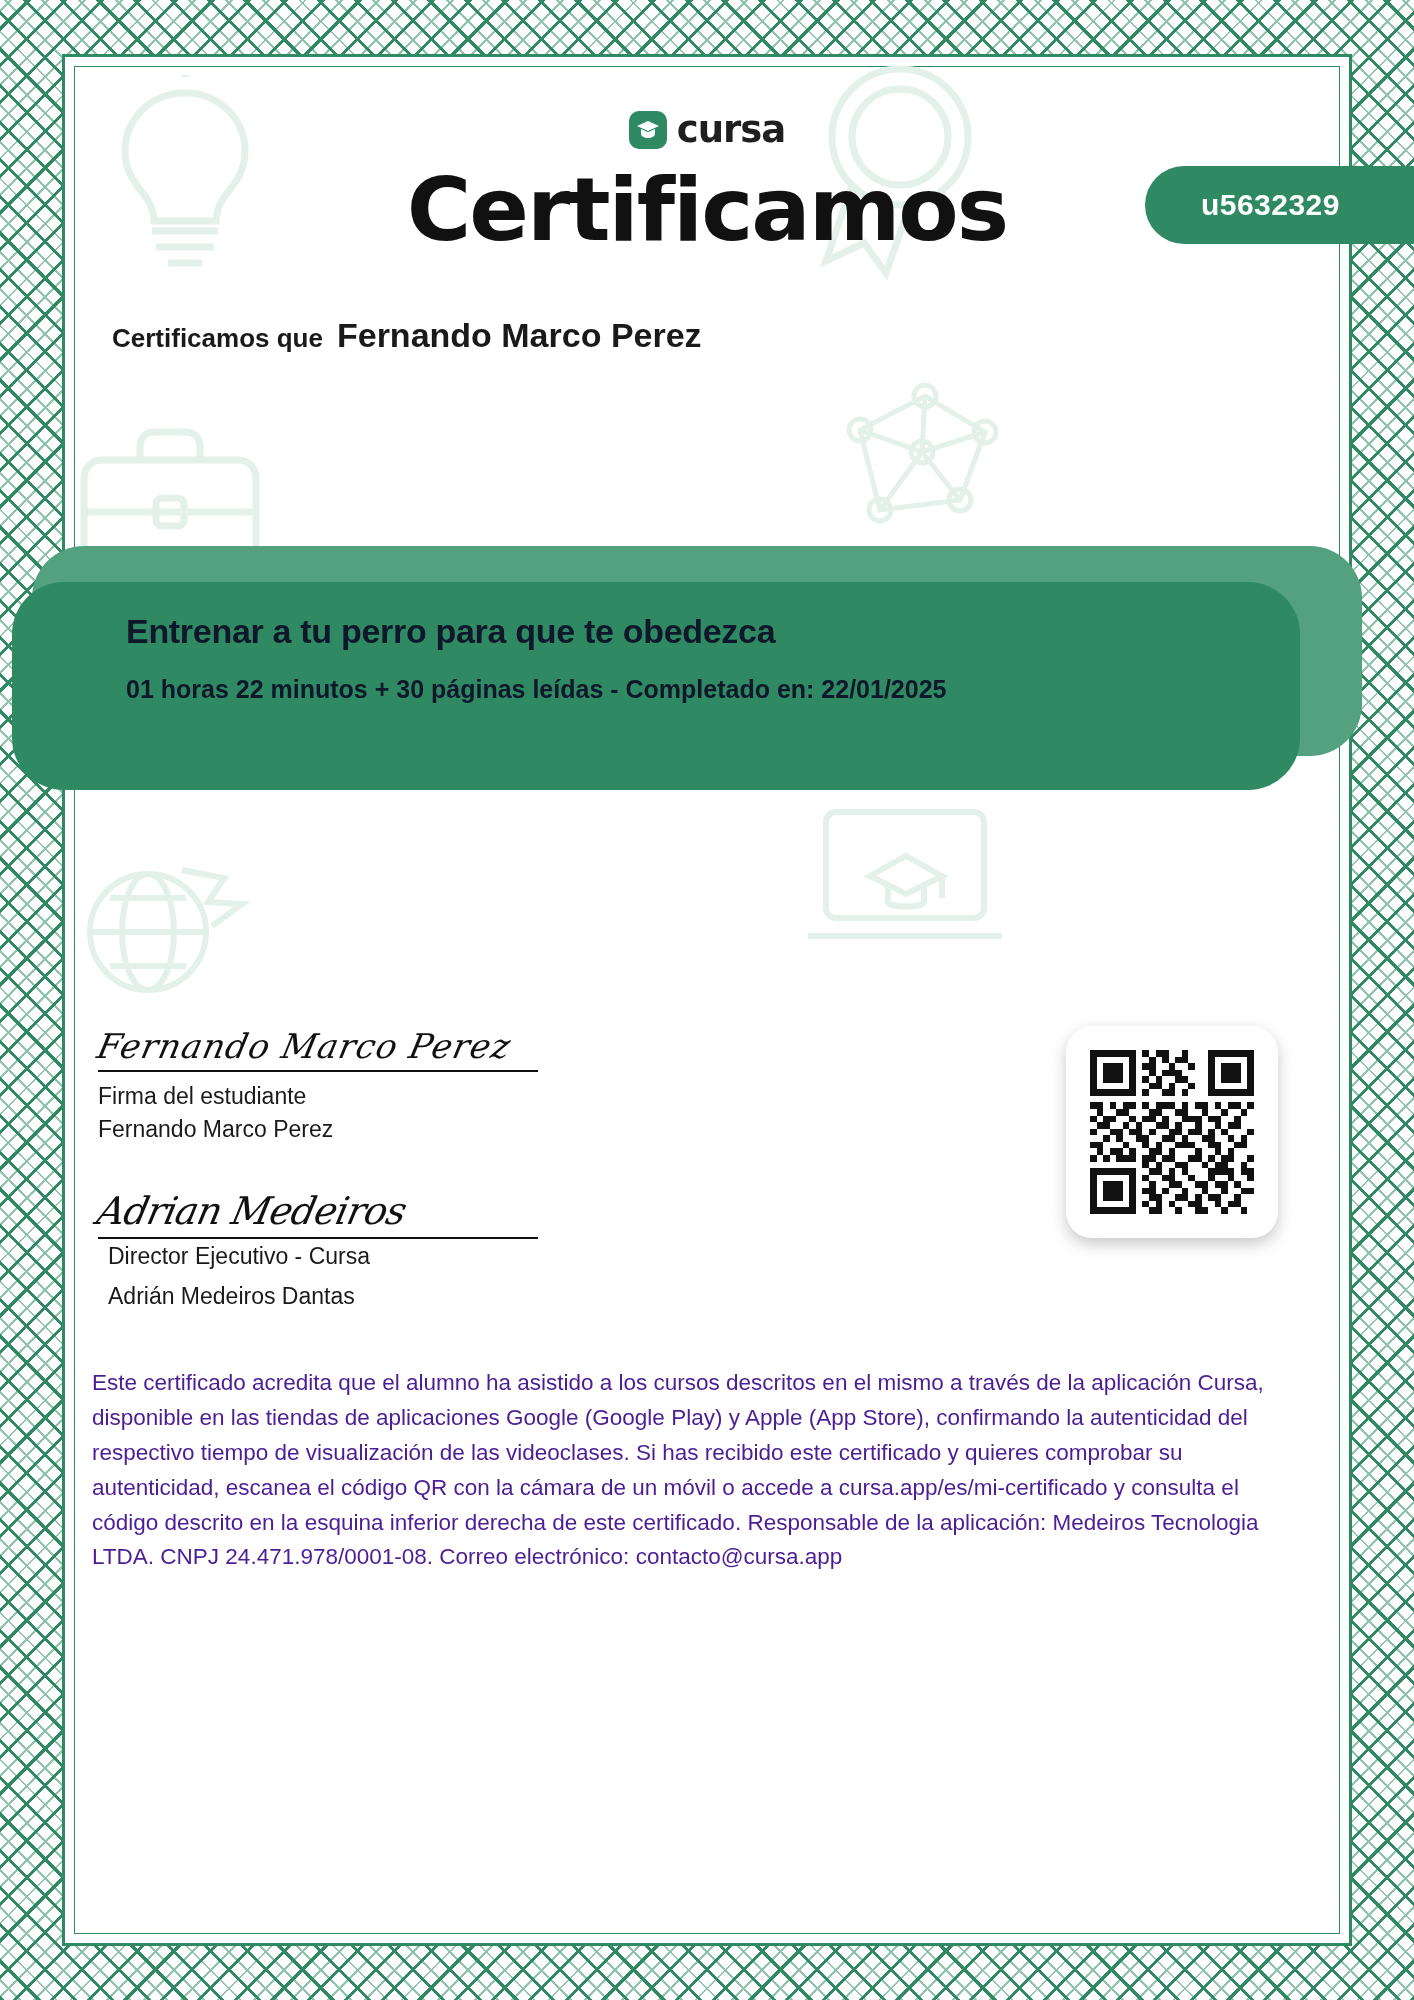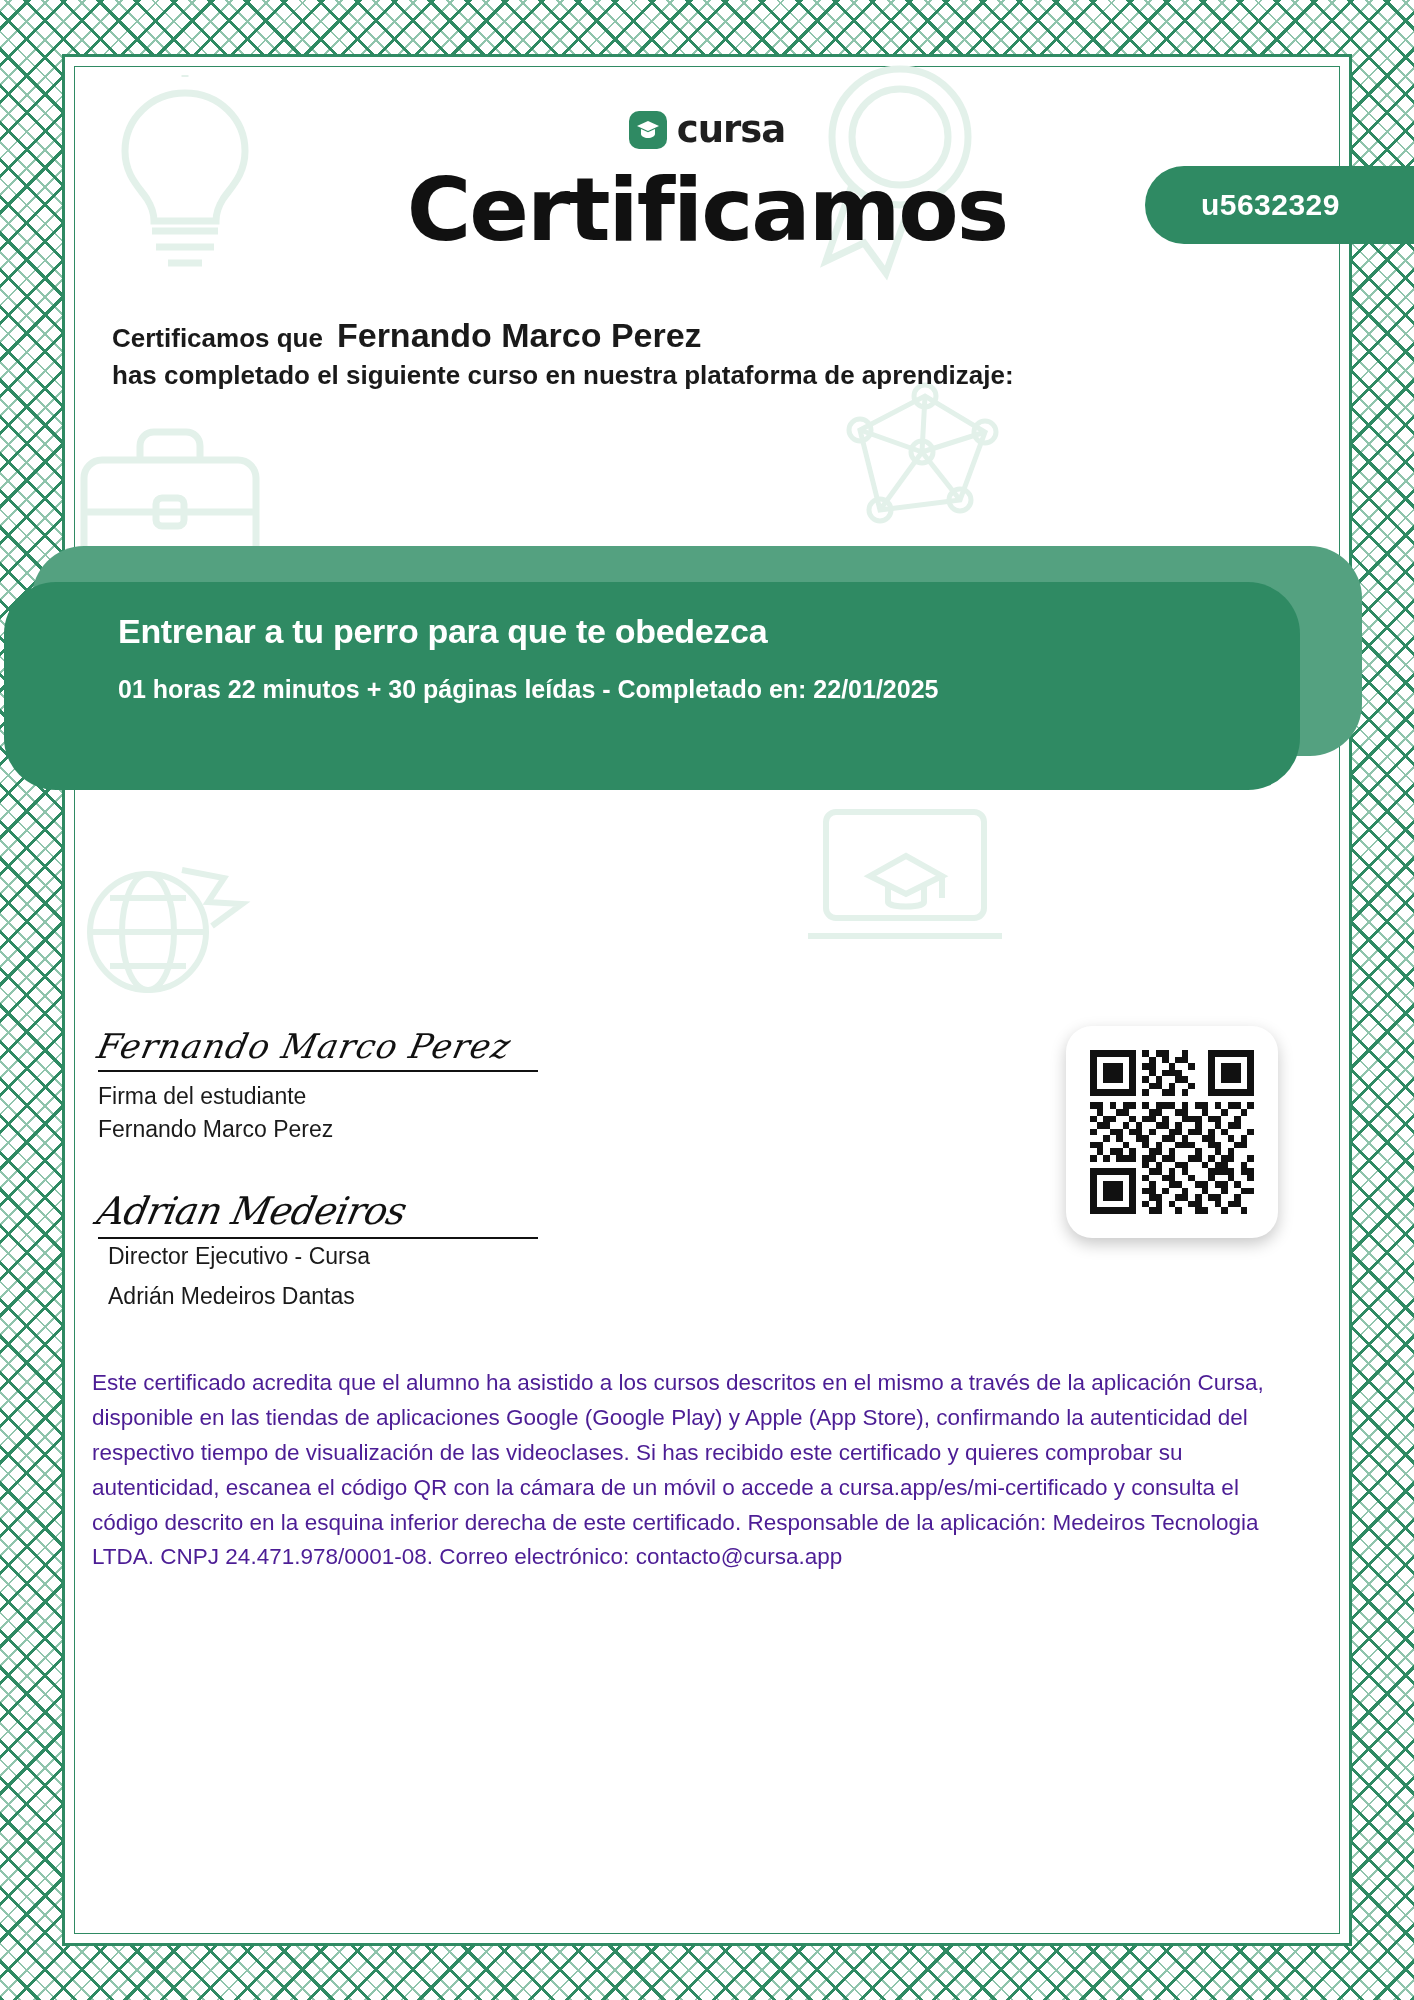--- a/index.html
+++ b/index.html
@@ -144,25 +144,25 @@
   }
   .banner-back {
     position: absolute;
     left: 32px; top: 0;
     right: 0; height: 210px;
     background: #54a180;
     border-radius: 52px;
   }
   .banner-front {
     position: absolute;
-    left: 4px; top: 36px;
+    left: 12px; top: 36px;
     right: 62px; height: 208px;
     background: #2f8a63;
     border-radius: 52px;
-    color: #ffffff;
+    color: #0f172a;
     padding: 30px 0 0 114px;
     box-sizing: border-box;
   }
   .course-name {
     font-size: 34px;
     font-weight: 700;
     letter-spacing: -0.3px;
   }
   .course-meta {
     margin-top: 24px;
@@ -317,21 +317,20 @@
     </div>
 
     <div class="title">Certificamos</div>
 
     <div class="code-pill">u5632329</div>
 
     <div class="cert-line1">
       <span>Certificamos que</span>
       <span class="student">Fernando Marco Perez</span>
     </div>
-    <div class="cert-line2">has completado el siguiente curso en nuestra plataforma de aprendizaje:</div>
 
     <div class="banner-wrap">
       <div class="banner-back"></div>
       <div class="banner-front">
         <div class="course-name">Entrenar a tu perro para que te obedezca</div>
         <div class="course-meta">01 horas 22 minutos + 30 páginas leídas - Completado en: 22/01/2025</div>
       </div>
     </div>
 
     <div class="sig-block">

